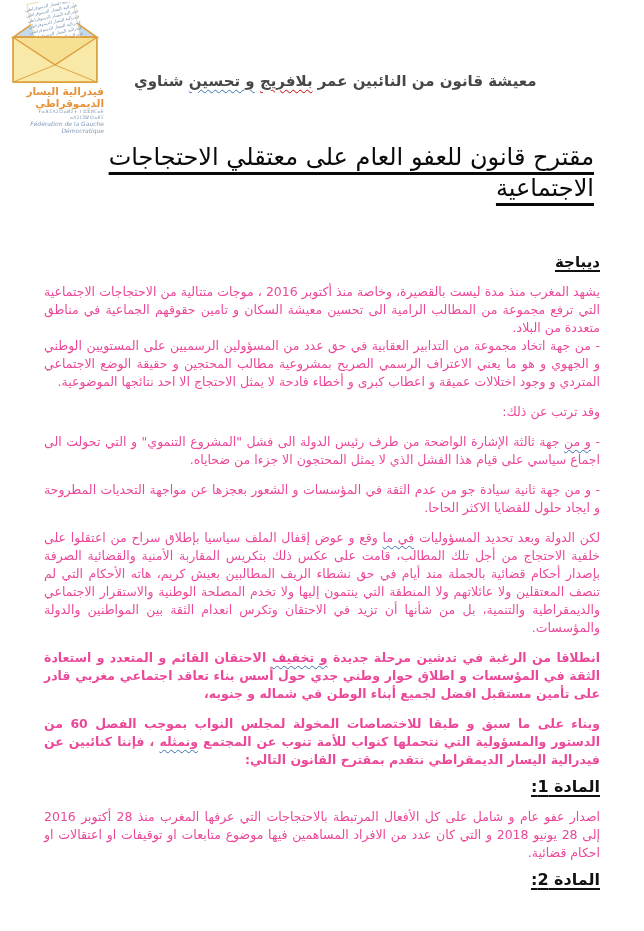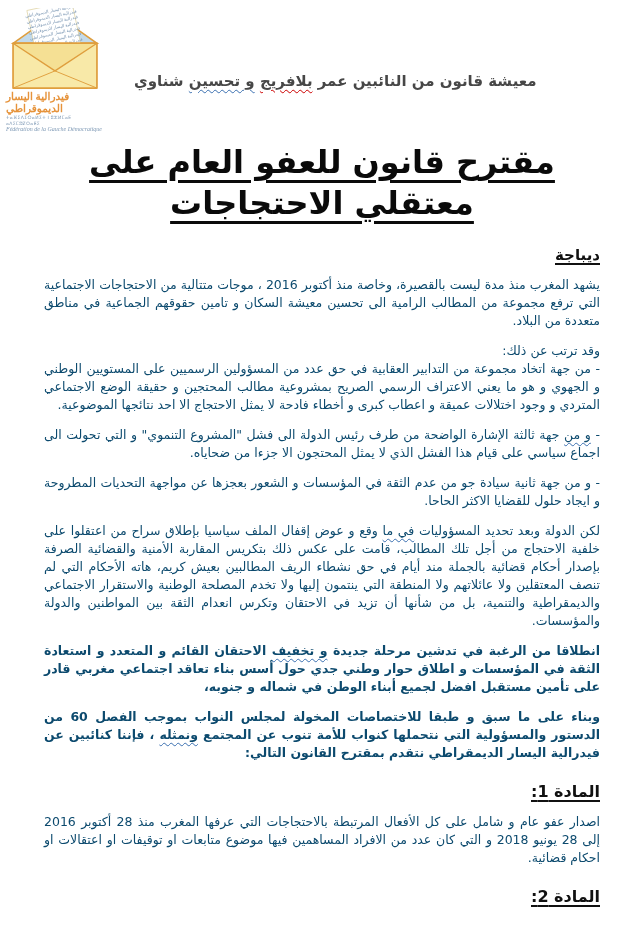--- a/index.html
+++ b/index.html
@@ -16,53 +16,53 @@
 
   .doc-byline {
     margin: 72px 0 0 0;
     padding-left: 90px;
     text-align: left;
     font-size: 15px; font-weight: bold; color: #474747;
     direction: rtl;
   }
 
   .logo {
-    position: absolute; top: 8px; left: 6px; width: 98px;
-    text-align: left; direction: rtl; font-family: Liberation Serif, serif;
+    position: absolute; top: 2px; left: 6px; width: 98px;
+    text-align: right; direction: rtl;
   }
   .logo svg { display: block; margin: 0 auto; }
   .logo-ar { font-size: 10.5px; font-weight: bold; color: #e6933b; line-height: 1.15; margin-top: 1px; }
   .logo-tif { font-size: 4.5px; color: #7e99b5; line-height: 1.2; letter-spacing: 0.4px; }
   .logo-fr { font-size: 6px; font-style: italic; color: #7e99b5; direction: ltr; line-height: 1.2; }
 
   .title {
     margin: 52px 6px 0 6px;
-    text-align: center;
-    font-size: 32px; font-weight: bold; color: #0a0a0a;
+    text-align: right;
+    font-size: 24px; font-weight: normal; color: #0a0a0a;
     line-height: 1.28;
   }
   .title .tline {
     text-decoration: underline;
     text-decoration-thickness: 2.5px;
     text-underline-offset: 7px;
   }
 
   .h2 {
-    margin-top: 22px;
+    margin-top: 50px;
     font-size: 15px; font-weight: bold; color: #111;
     text-decoration: underline;
     text-decoration-thickness: 1.5px;
     text-underline-offset: 3px;
     width: fit-content;
   }
-  .h2.art { margin-top: 20px; font-size: 16px; }
+  .h2.art { margin-top: 8px; font-size: 16px; }
 
   .body {
     margin: 12px 0 0 0;
-    font-size: 12.5px; line-height: 18px; color: #0c4a6e;
+    font-size: 12.5px; line-height: 18px; color: #ec4899;
     text-align: justify;
   }
   .body.tight { margin-top: 0; }
   .bold { font-weight: bold; }
   .art-body { }
 
   .sq-red  {
     text-decoration: underline;
     text-decoration-style: wavy;
     text-decoration-color: #cc0000;
@@ -110,29 +110,30 @@
     <div class="logo-tif">ⵜⴰⴼⵉⴷⵉⵔⴰⵍⵉⵜ ⵏ ⵓⵣⵍⵎⴰⴹ ⴰⴷⵉⵎⵓⵇⵔⴰⵟⵉ</div>
     <div class="logo-fr">Fédération de la Gauche Démocratique</div>
   </div>
 
   <div class="content">
 
     <div class="doc-byline"><span>معيشة قانون من النائبين عمر </span><span class="sq-red">بلافريج</span><span> </span><span class="sq-blue">و تحسين</span><span> شناوي</span></div>
 
     <h1 class="title">
       <span class="tline">مقترح قانون للعفو العام على معتقلي الاحتجاجات</span><br>
+      <span class="tline">الاجتماعية</span>
     </h1>
 
     <div class="h2">ديباجة</div>
 
     <p class="body">يشهد المغرب منذ مدة ليست بالقصيرة، وخاصة منذ أكتوبر 2016 ، موجات متتالية من الاحتجاجات الاجتماعية التي ترفع مجموعة من المطالب الرامية الى تحسين معيشة السكان و تامين حقوقهم الجماعية في مناطق متعددة من البلاد.</p>
 
     <div>
+      <p class="body tight">- من جهة اتخاد مجموعة من التدابير العقابية في حق عدد من المسؤولين الرسميين على المستويين الوطني و الجهوي و هو ما يعني الاعتراف الرسمي الصريح بمشروعية مطالب المحتجين و حقيقة الوضع الاجتماعي المتردي و وجود اختلالات عميقة و اعطاب كبرى و أخطاء فادحة لا يمثل الاحتجاج الا احد نتائجها الموضوعية.</p>
       <p class="body">وقد ترتب عن ذلك:</p>
-      <p class="body tight">- من جهة اتخاد مجموعة من التدابير العقابية في حق عدد من المسؤولين الرسميين على المستويين الوطني و الجهوي و هو ما يعني الاعتراف الرسمي الصريح بمشروعية مطالب المحتجين و حقيقة الوضع الاجتماعي المتردي و وجود اختلالات عميقة و اعطاب كبرى و أخطاء فادحة لا يمثل الاحتجاج الا احد نتائجها الموضوعية.</p>
     </div>
 
     <p class="body"><span>- </span><span class="sq-blue">و من</span><span> جهة ثالثة الإشارة الواضحة من طرف رئيس الدولة الى فشل "المشروع التنموي" و التي تحولت الى اجماع سياسي على قيام هذا الفشل الذي لا يمثل المحتجون الا جزءا من ضحاياه.</span></p>
 
     <p class="body">- و من جهة ثانية سيادة جو من عدم الثقة في المؤسسات  و الشعور بعجزها عن مواجهة التحديات المطروحة و ايجاد حلول للقضايا الاكثر الحاحا.</p>
 
     <p class="body"><span>لكن الدولة وبعد تحديد المسؤوليات </span><span class="sq-blue">في ما</span><span> وقع و عوض إقفال الملف سياسيا بإطلاق سراح من اعتقلوا على خلفية الاحتجاج من أجل تلك المطالب، قامت على عكس ذلك بتكريس المقاربة الأمنية والقضائية الصرفة بإصدار أحكام قضائية بالجملة مند أيام في حق نشطاء الريف المطالبين بعيش كريم، هاته الأحكام التي لم تنصف المعتقلين ولا عائلاتهم ولا المنطقة التي ينتمون إليها ولا تخدم المصلحة الوطنية والاستقرار الاجتماعي والديمقراطية والتنمية، بل من شأنها أن تزيد في الاحتقان وتكرس انعدام الثقة بين المواطنين والدولة والمؤسسات.</span></p>
 
     <p class="body bold"><span>انطلاقا من الرغبة في تدشين مرحلة جديدة </span><span class="sq-blue">و تخفيف</span><span> الاحتقان القائم و المتعدد و استعادة الثقة في المؤسسات و اطلاق حوار وطني جدي حول أسس بناء تعاقد اجتماعي مغربي قادر على تأمين مستقبل افضل لجميع أبناء الوطن في شماله و جنوبه،</span></p>
 

